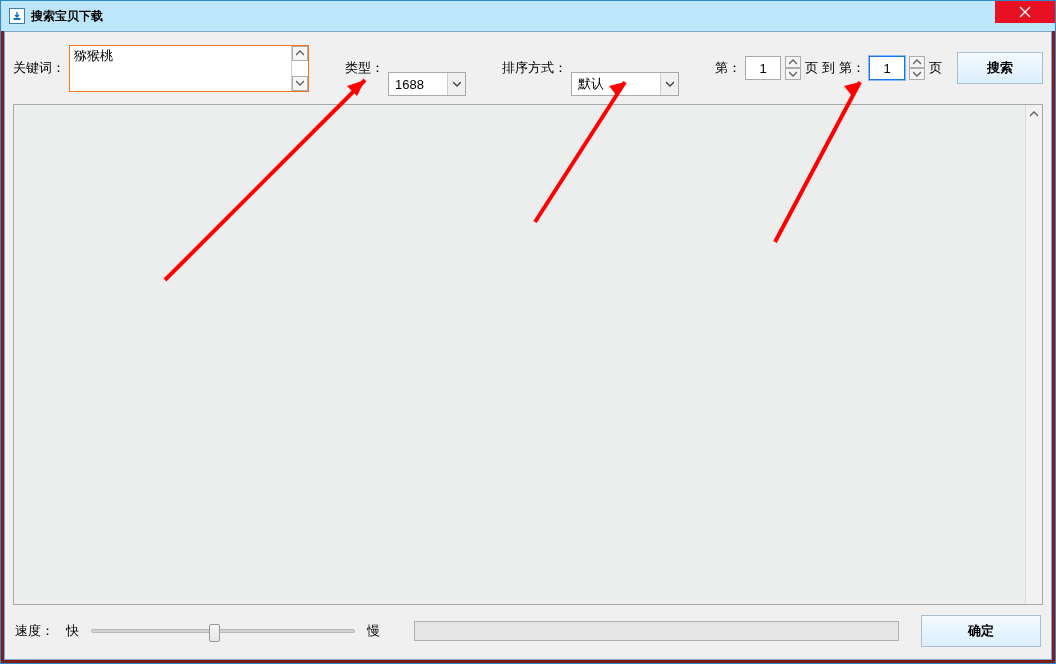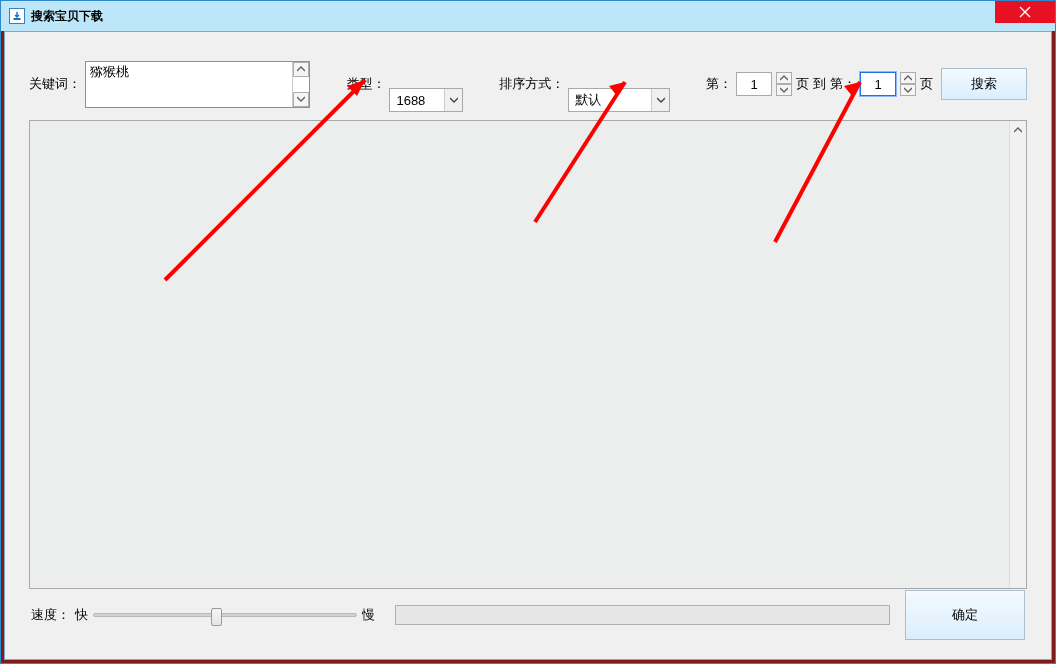--- a/index.html
+++ b/index.html
@@ -62,21 +62,21 @@
   .titlebar .close-btn svg { display: block; }
 
   
   .client {
     flex: 1;
     background: #f0f0f0;
     border: 1px solid #7da8c8;
     margin: 0 3px 3px 3px;
     display: flex;
     flex-direction: column;
-    padding: 24px;
+    padding: 8px;
     position: relative;
   }
 
   
   .filter-row {
     display: flex;
     align-items: center;
     gap: 4px;
     height: 56px;
   }
@@ -168,20 +168,21 @@
     height: 32px;
     min-width: 86px;
     border: 1px solid #a8bed1;
     background: linear-gradient(#f4faff, #dbeefc);
     cursor: pointer;
     font-size: 13px;
     display: flex;
     align-items: center;
     justify-content: center;
     padding: 0 18px;
+    font-weight: bold;
   }
 
   
   .results {
     margin-top: 8px;
     flex: 1;
     border: 1px solid #a9a9a9;
     background: #eceded;
     position: relative;
     overflow: hidden;
@@ -215,21 +216,21 @@
     position: absolute;
     pointer-events: none;
     z-index: 20;
   }
 
   
   .bottom {
     height: 40px;
     display: flex;
     align-items: center;
-    gap: 5px;
+    gap: 12px;
     padding: 0 2px;
     margin-top: 6px;
   }
   .slider-wrap {
     width: 264px;
     height: 20px;
     position: relative;
     display: flex;
     align-items: center;
   }
@@ -257,21 +258,21 @@
     background: #e6e6e6;
     position: relative;
   }
   .progress-bar {
     position: absolute;
     left: 0; top: 0; bottom: 0;
     width: 0%;
     background: #06b025;
   }
   .btn-ok {
-    height: 50px;
+    height: 32px;
     min-width: 120px;
     margin-left: 10px;
   }
 
   svg.chev { width: 8px; height: 6px; }
 </style>
 </head>
 <body>
 
 <div class="window">

